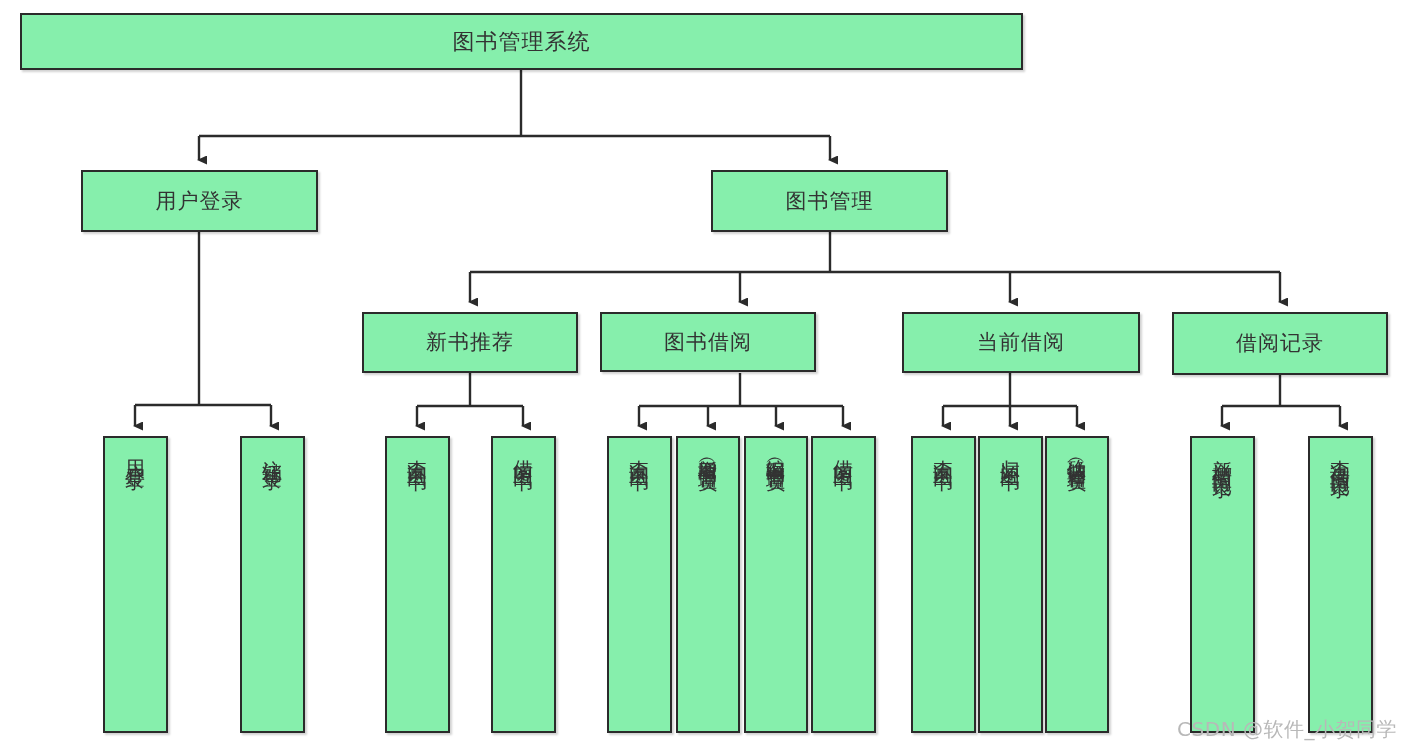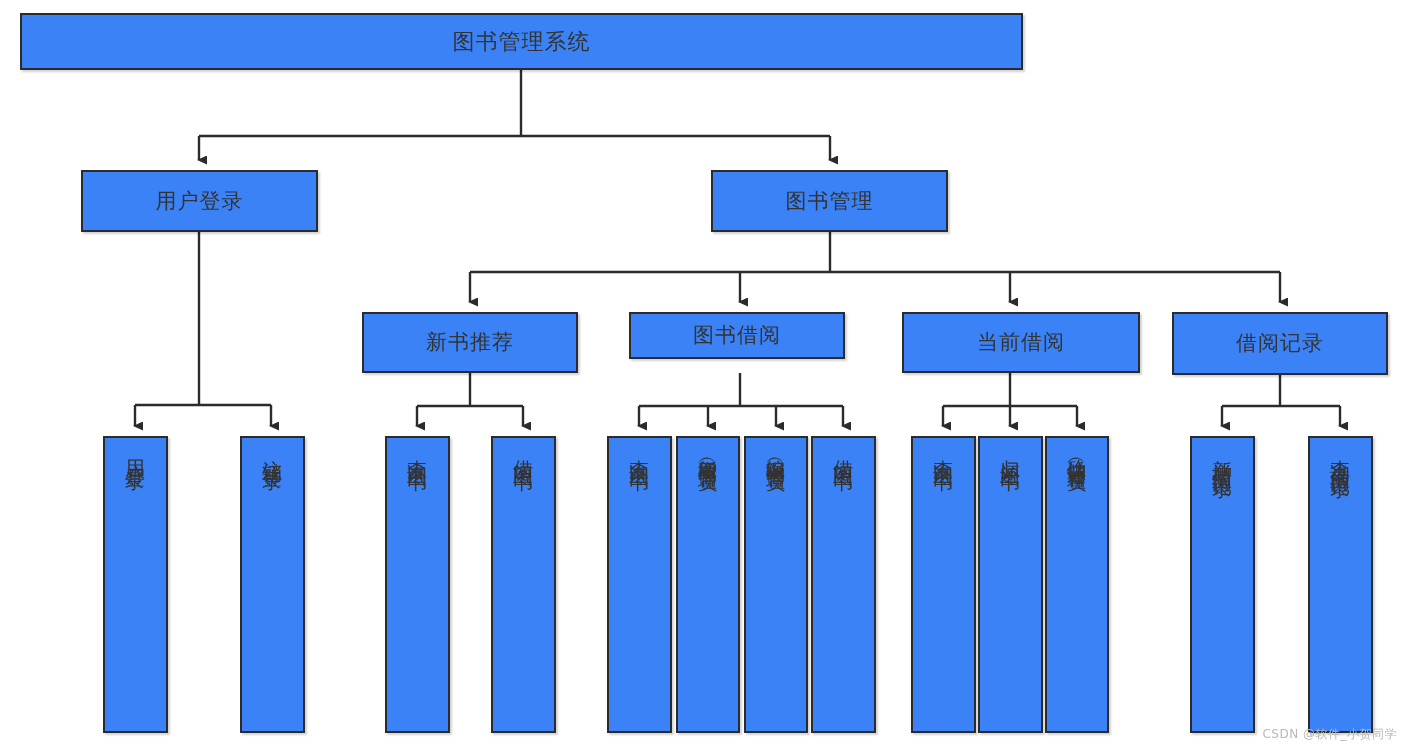--- a/index.html
+++ b/index.html
@@ -22,21 +22,21 @@
     left: 0;
     top: 0;
     width: 1405px;
     height: 747px;
     pointer-events: none;
   }
   .node {
     position: absolute;
     box-sizing: border-box;
     border: 2px solid #2b2b2b;
-    background: #3b82f6;
+    background: #86efac;
     display: flex;
     align-items: center;
     justify-content: center;
     box-shadow: 2px 2px 2px rgba(0,0,0,0.18);
   }
   .node .label {
     color: #333333;
     font-size: 21px;
     line-height: 1.18;
     letter-spacing: 1px;
@@ -60,21 +60,21 @@
     white-space: nowrap;
   }
   .node.leaf.tall .label {
     font-size: 19px;
     letter-spacing: 2px;
   }
   .watermark {
     position: absolute;
     right: 8px;
     bottom: 4px;
-    font-size: 12px;
+    font-size: 20px;
     color: #b8b8b8;
     letter-spacing: 0.5px;
     white-space: nowrap;
   }
 </style>
 </head>
 <body>
 
 <div id="canvas">
 
@@ -135,21 +135,21 @@
   <div class="node" style="left:81px; top:170px; width:237px; height:62px;">
     <span class="label">用户登录</span>
   </div>
   <div class="node" style="left:711px; top:170px; width:237px; height:62px;">
     <span class="label">图书管理</span>
   </div>
 
   <div class="node" style="left:362px; top:312px; width:216px; height:61px;">
     <span class="label">新书推荐</span>
   </div>
-  <div class="node" style="left:629px; top:312px; width:216px; height:47px;">
+  <div class="node" style="left:600px; top:312px; width:216px; height:60px;">
     <span class="label">图书借阅</span>
   </div>
   <div class="node" style="left:902px; top:312px; width:238px; height:61px;">
     <span class="label">当前借阅</span>
   </div>
   <div class="node" style="left:1172px; top:312px; width:216px; height:63px;">
     <span class="label">借阅记录</span>
   </div>
 
   <div class="node leaf" style="left:103px; top:436px; width:65px; height:297px;">

